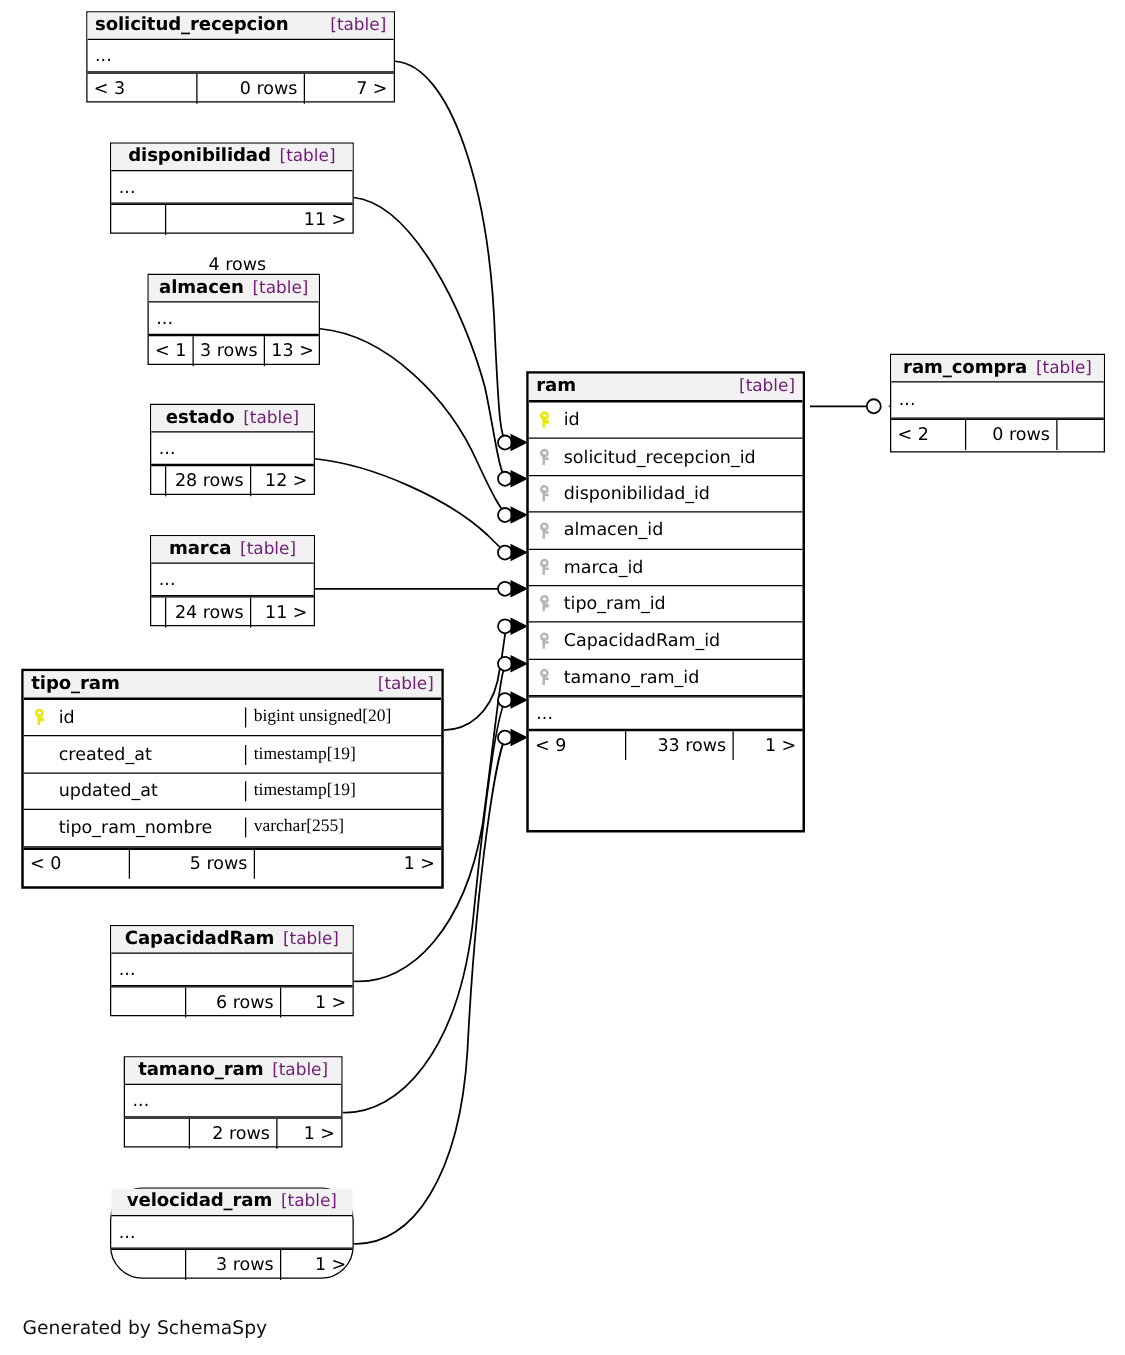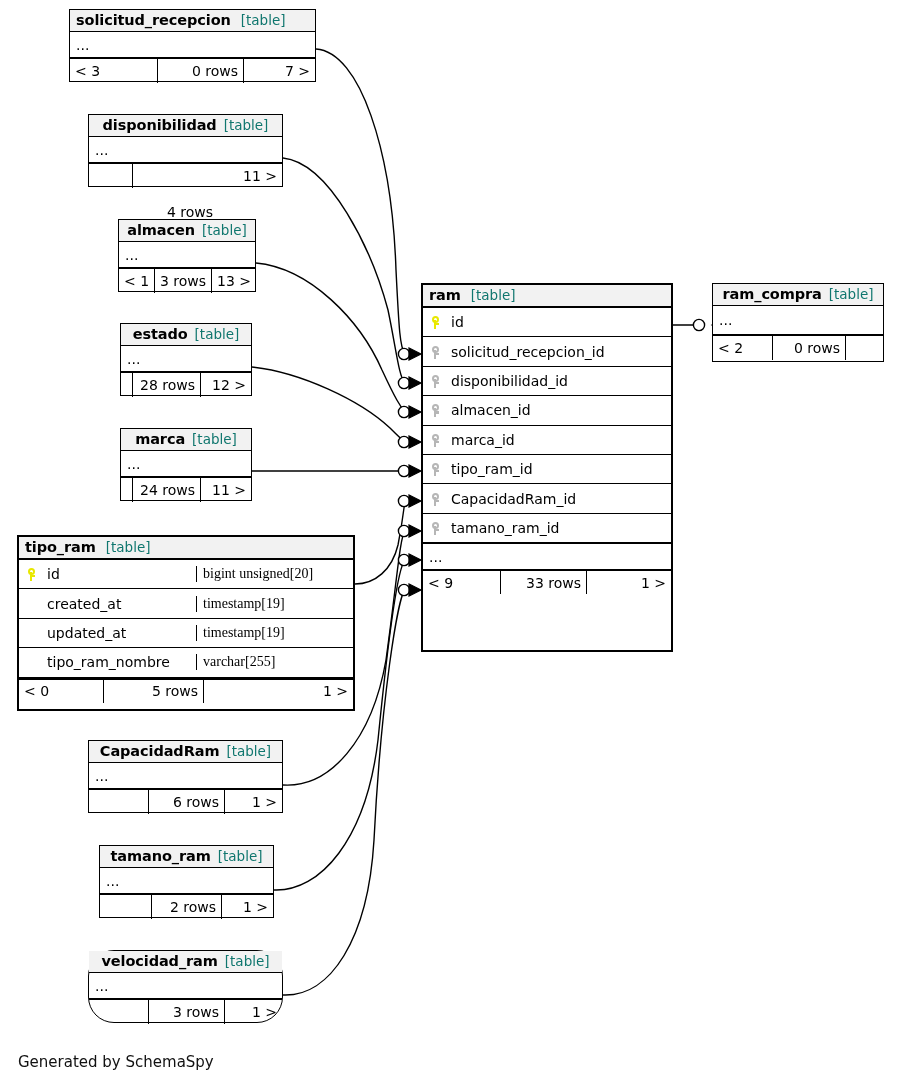--- a/index.html
+++ b/index.html
@@ -7,25 +7,25 @@
        font-family:"DejaVu Sans","Liberation Sans",sans-serif;
        -webkit-font-smoothing:antialiased;}
   #canvas{position:relative;width:900px;height:1084px;overflow:hidden;}
   svg.links{position:absolute;left:0;top:0;width:900px;height:1084px;pointer-events:none;}
 
   .table-box{position:absolute;background:#ffffff;border:1px solid #000;
              box-sizing:border-box;z-index:3;}
   .table-box.thick{border:2px solid #000;}
 
   .t-header{background:#f2f2f2;border-bottom:1px solid #000;
-            display:flex;align-items:center;
+            display:flex;align-items:center;justify-content:space-between;
             padding:2px 6px 3px 6px;box-sizing:border-box;white-space:nowrap;}
   .t-header.thickline{border-bottom:2px solid #000;}
   .t-name{font-weight:bold;font-size:14.5px;color:#000;letter-spacing:-0.1px;}
-  .t-tag{font-size:13.5px;color:#0f766e;margin-left:10px;}
+  .t-tag{font-size:13.5px;color:#701a75;margin-left:10px;}
   .t-header.center{justify-content:center;}
   .t-header.center .t-tag{margin-left:7px;}
 
   .t-ellipsis{height:26px;line-height:26px;padding-left:6px;font-size:14px;
               color:#000;box-sizing:border-box;border-bottom:1px solid #000;}
 
   .col-row{height:29.4px;display:flex;align-items:center;box-sizing:border-box;
            border-bottom:1px solid #000;font-size:14px;color:#000;}
   .col-row:last-of-type{border-bottom:none;}
   .col-key{width:26px;text-align:center;flex:0 0 26px;}
@@ -246,21 +246,21 @@
       <span class="t-tag">[table]</span>
     </div>
     <div class="t-ellipsis">...</div>
     <div class="t-footer">
       <span class="f-cell f-left" style="width:60px;"></span>
       <span class="f-cell f-mid" style="width:76px;">3 rows</span>
       <span class="f-cell f-right" style="flex:1;">1 &gt;</span>
     </div>
   </div>
 
-  <div class="table-box thick" style="left:421px;top:283px;width:252px;height:369px;">
+  <div class="table-box thick" style="left:421px;top:297px;width:223px;height:369px;">
     <div class="t-header thickline">
       <span class="t-name">ram</span>
       <span class="t-tag">[table]</span>
     </div>
 
     <div class="col-row">
       <span class="col-key">
         <span class="key-ico key-pk"><b></b><i></i></span>
       </span>
       <span class="col-name">id</span>

